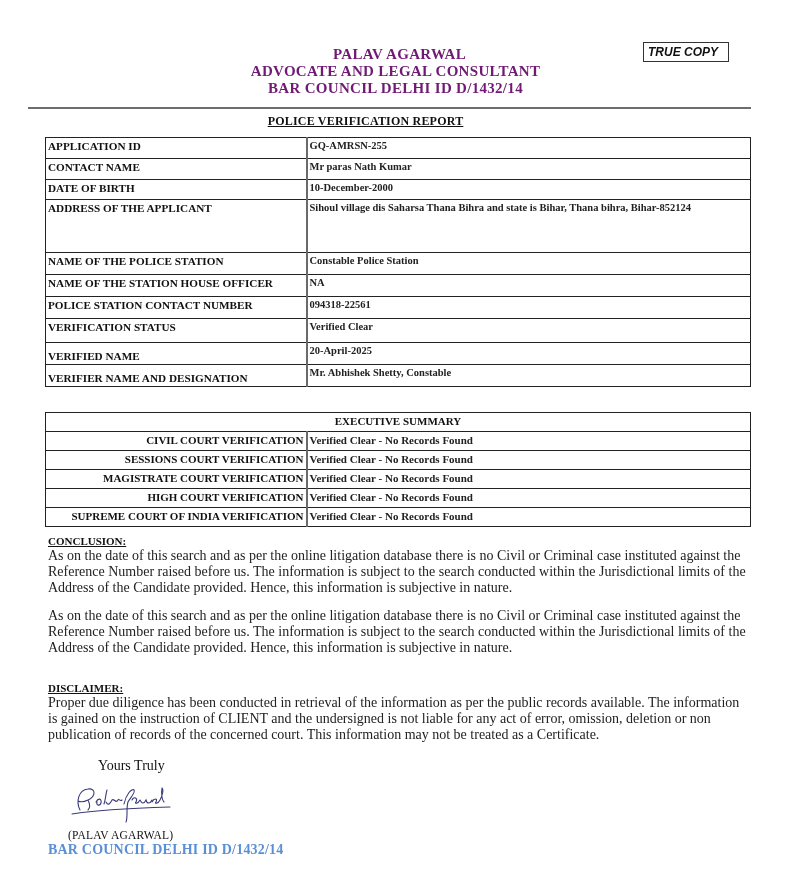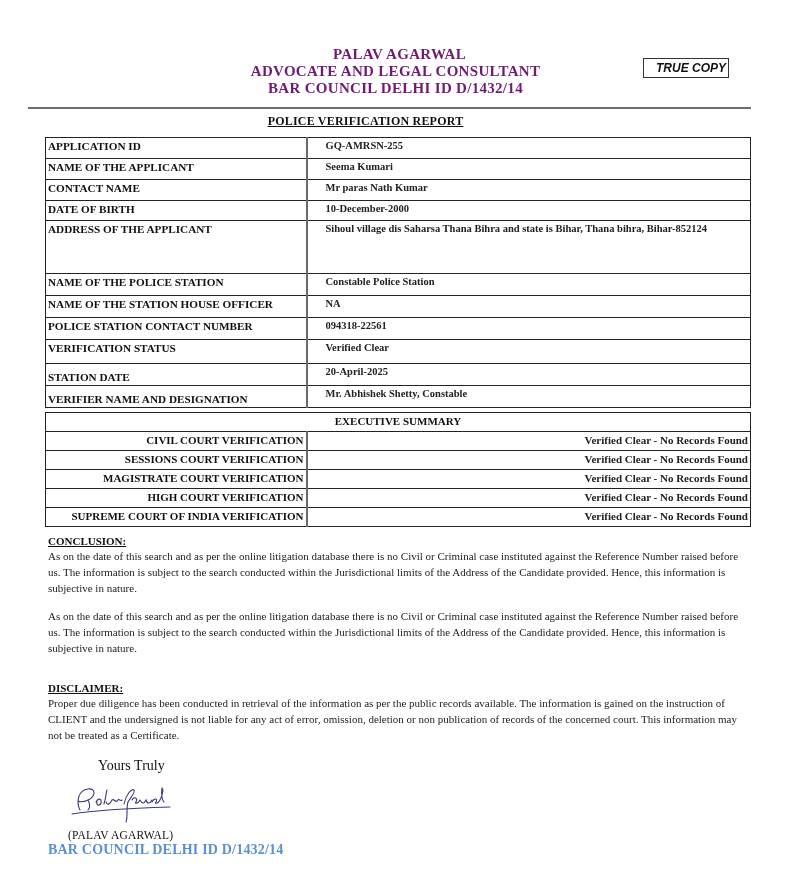--- a/index.html
+++ b/index.html
@@ -3,46 +3,46 @@
   <meta charset="utf-8">
   <style>
     * { box-sizing: border-box; margin: 0; padding: 0; }
     html, body { width: 791px; height: 871px; background: #ffffff; overflow: hidden; }
     body { position: relative; font-family: "Liberation Serif", "DejaVu Serif", serif; color: #111; }
 
     .letterhead { position: absolute; top: 46px; left: 0; width: 791px; text-align: center; }
     .letterhead div { font-weight: bold; font-size: 15px; line-height: 17px; letter-spacing: 0.3px; color: #701a75; }
     .lh-name { margin-left: 8px; }
 
-    .true-copy { position: absolute; left: 643px; top: 58px; width: 86px; height: 20px;
+    .true-copy { position: absolute; left: 643px; top: 42px; width: 86px; height: 20px;
       border: 1.5px solid #333; font-family: "Liberation Sans", "DejaVu Sans", sans-serif;
-      font-style: italic; font-weight: bold; font-size: 12px; line-height: 18px; padding-left: 12px; color: #111; }
+      font-style: italic; font-weight: bold; font-size: 12px; line-height: 18px; padding-left: 4px; color: #111; }
 
     .hrule { position: absolute; left: 28px; top: 107px; width: 723px; height: 2px; background: #6d6d6d; }
 
     .report-title { position: absolute; top: 114px; left: 0; width: 731px; text-align: center;
       font-weight: bold; font-size: 12px; text-decoration: underline; letter-spacing: 0.2px; }
 
     table { border-collapse: collapse; position: absolute; left: 45px; width: 706px; }
     td { border: 1px solid #222; font-size: 11px; vertical-align: top; padding: 1px 2px; line-height: 14px; }
     td.lbl { width: 261px; font-weight: bold; font-size: 11.2px; border-right: 2px solid #6a6a6a; }
     td.val { font-size: 10.5px; font-weight: bold; color: #222; }
     .details { top: 137px; border: 1.5px solid #111; }
     .details td.val { font-weight: normal; }
-    .details td.val span { font-weight: 600; margin-left: 16px; }
+    .details td.val span { font-weight: 600; }
 
     .summary { top: 412px; border: 1.5px solid #111; }
     .summary td { height: 19px; padding: 1px 2px; }
     .summary td.head { text-align: center; font-weight: bold; font-size: 11px; }
     .summary td.lbl { font-size: 11px; text-align: right; }
-    .summary td.val { text-align: right; font-weight: bold; font-size: 11px; }
+    .summary td.val { text-align: left; font-weight: bold; font-size: 11px; }
 
     .section { position: absolute; left: 48px; width: 700px; }
     .section .heading { font-weight: bold; font-size: 11px; text-decoration: underline; line-height: 14px; }
-    .section .body { font-size: 11px; line-height: 16px; color: #222; }
+    .section .body { font-size: 14px; line-height: 16px; color: #222; }
 
     .closing { position: absolute; left: 98px; top: 758px; font-size: 14px; }
     .signature { position: absolute; left: 66px; top: 780px; width: 110px; height: 45px; }
     .sig-name { position: absolute; left: 68px; top: 829px; font-size: 11.5px; letter-spacing: 0.2px; }
     .sig-id { position: absolute; left: 48px; top: 842px; font-size: 14px; font-weight: bold; color: #5a8fd6; letter-spacing: 0.2px; }
   </style>
 </head>
 <body>
 
 <div class="letterhead">
@@ -55,24 +55,20 @@
 
 <div class="hrule"></div>
 
 <div class="report-title">POLICE VERIFICATION REPORT</div>
 
 <table class="details">
   <tbody>
       <tr style="height:21px">
     <td class="lbl">APPLICATION ID</td>
     <td class="val"><span>GQ-AMRSN-255</span></td>
-  </tr>
-  <tr style="height:21px">
-    <td class="lbl">NAME OF THE APPLICANT</td>
-    <td class="val"><span>Seema Kumari</span></td>
   </tr>
   <tr style="height:21px">
     <td class="lbl">CONTACT NAME</td>
     <td class="val"><span>Mr paras Nath Kumar</span></td>
   </tr>
   <tr style="height:20px">
     <td class="lbl">DATE OF BIRTH</td>
     <td class="val"><span>10-December-2000</span></td>
   </tr>
   <tr style="height:53px">
@@ -89,21 +85,21 @@
   </tr>
   <tr style="height:22px">
     <td class="lbl">POLICE STATION CONTACT NUMBER</td>
     <td class="val"><span>094318-22561</span></td>
   </tr>
   <tr style="height:24px">
     <td class="lbl">VERIFICATION STATUS</td>
     <td class="val"><span>Verified Clear</span></td>
   </tr>
   <tr style="height:22px">
-    <td class="lbl" style="padding-top:6px">STATION DATE</td>
+    <td class="lbl" style="padding-top:6px">VERIFIED NAME</td>
     <td class="val"><span>20-April-2025</span></td>
   </tr>
   <tr style="height:22px">
     <td class="lbl" style="padding-top:6px">VERIFIER NAME AND DESIGNATION</td>
     <td class="val"><span>Mr. Abhishek Shetty, Constable</span></td>
   </tr>
 </tbody>
   </table>
 
 <table class="summary">

